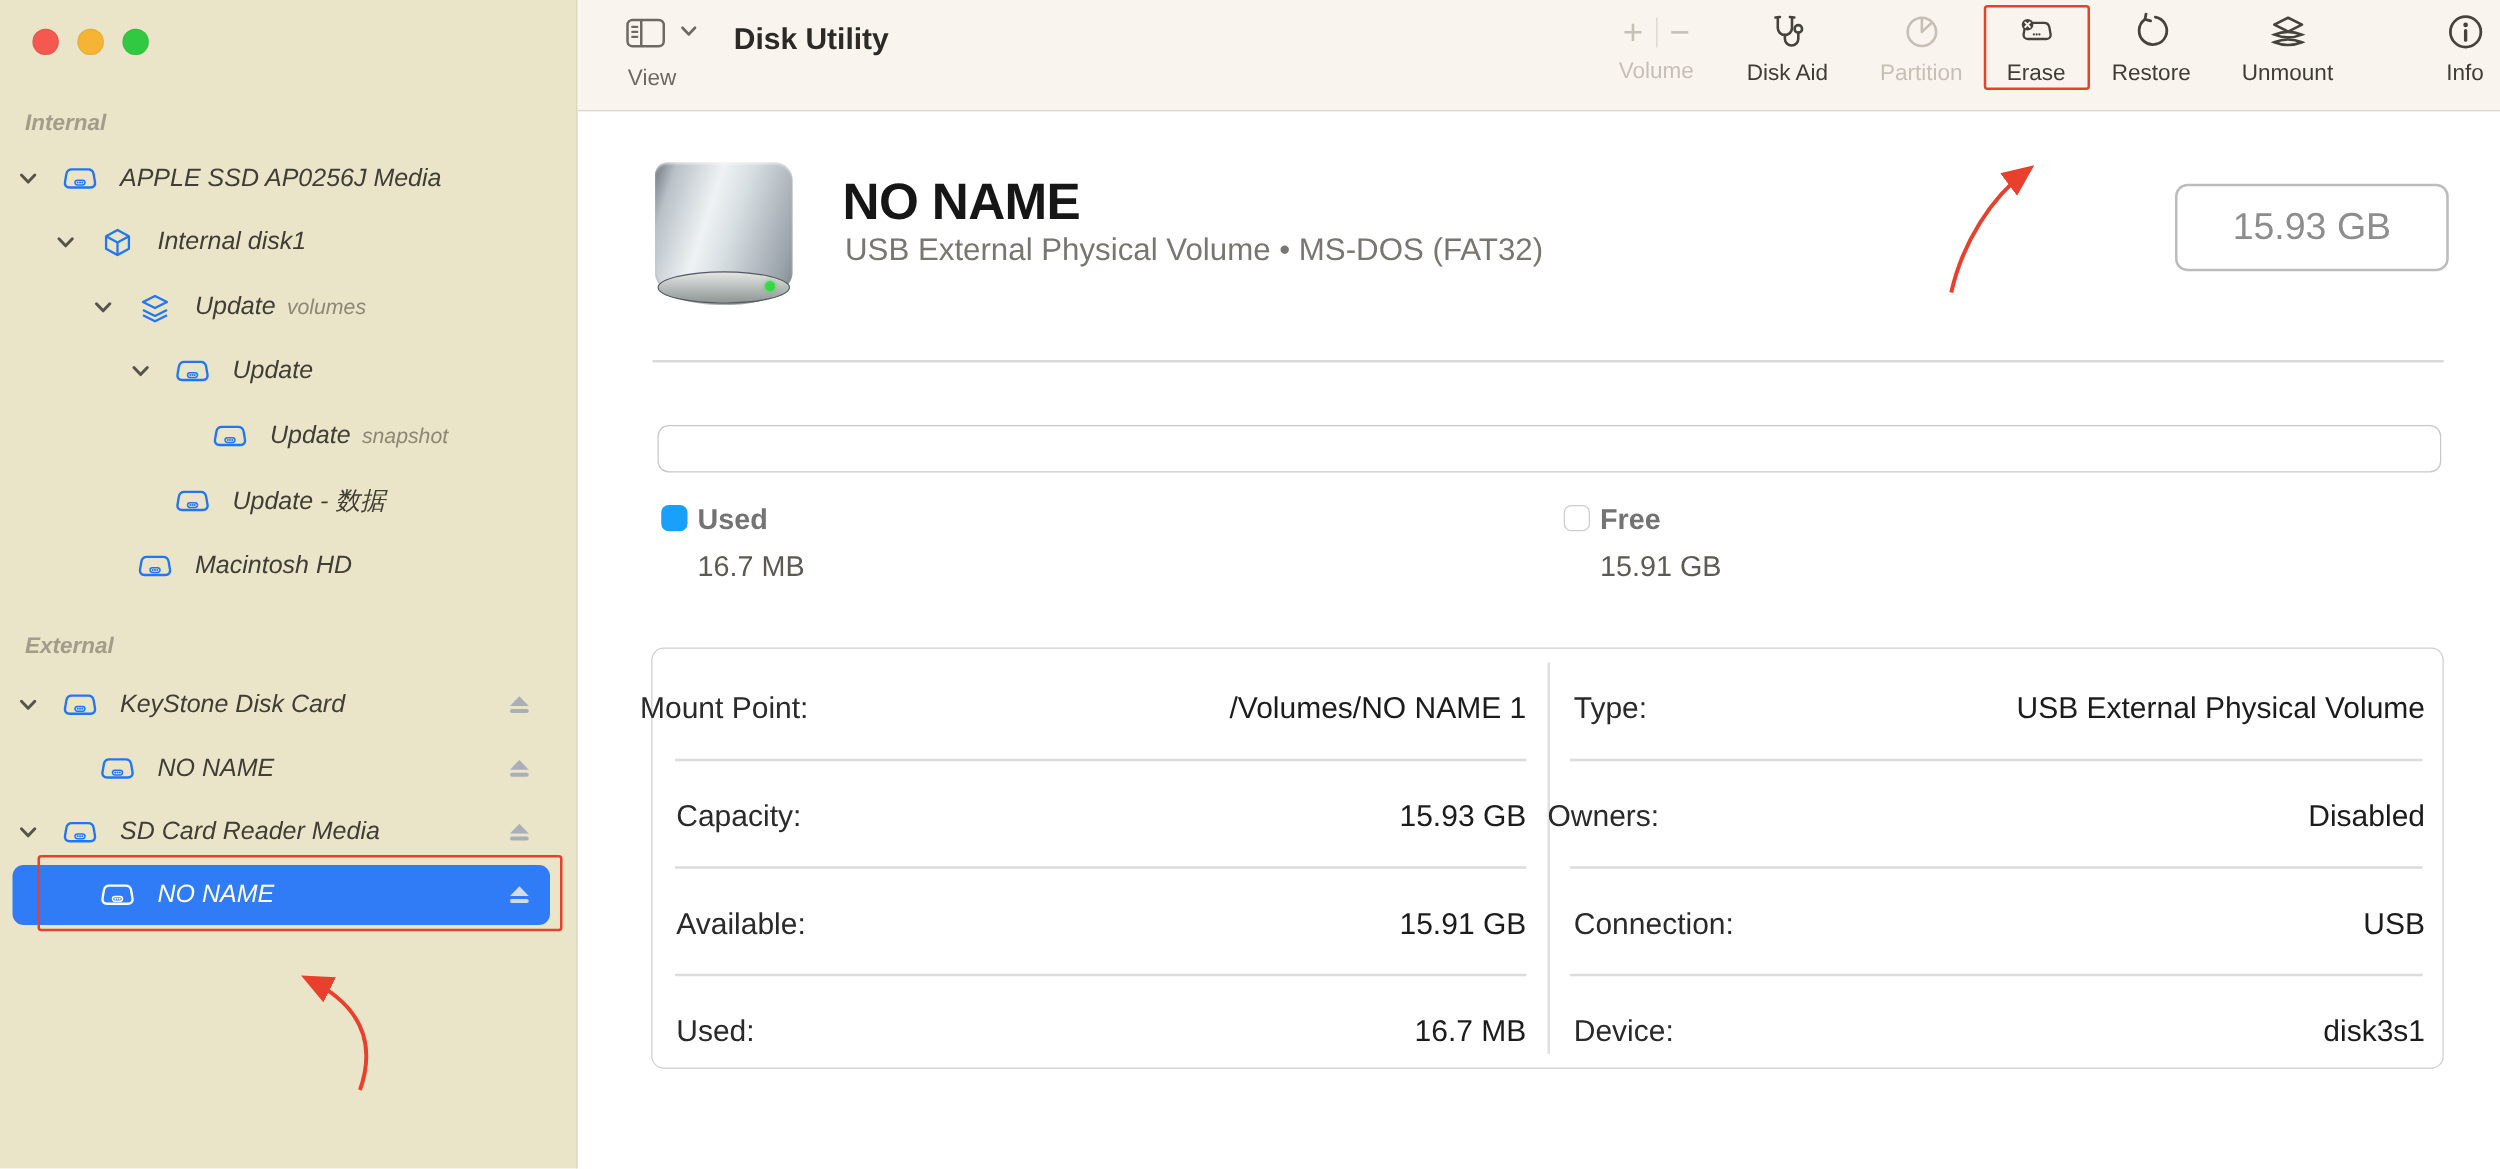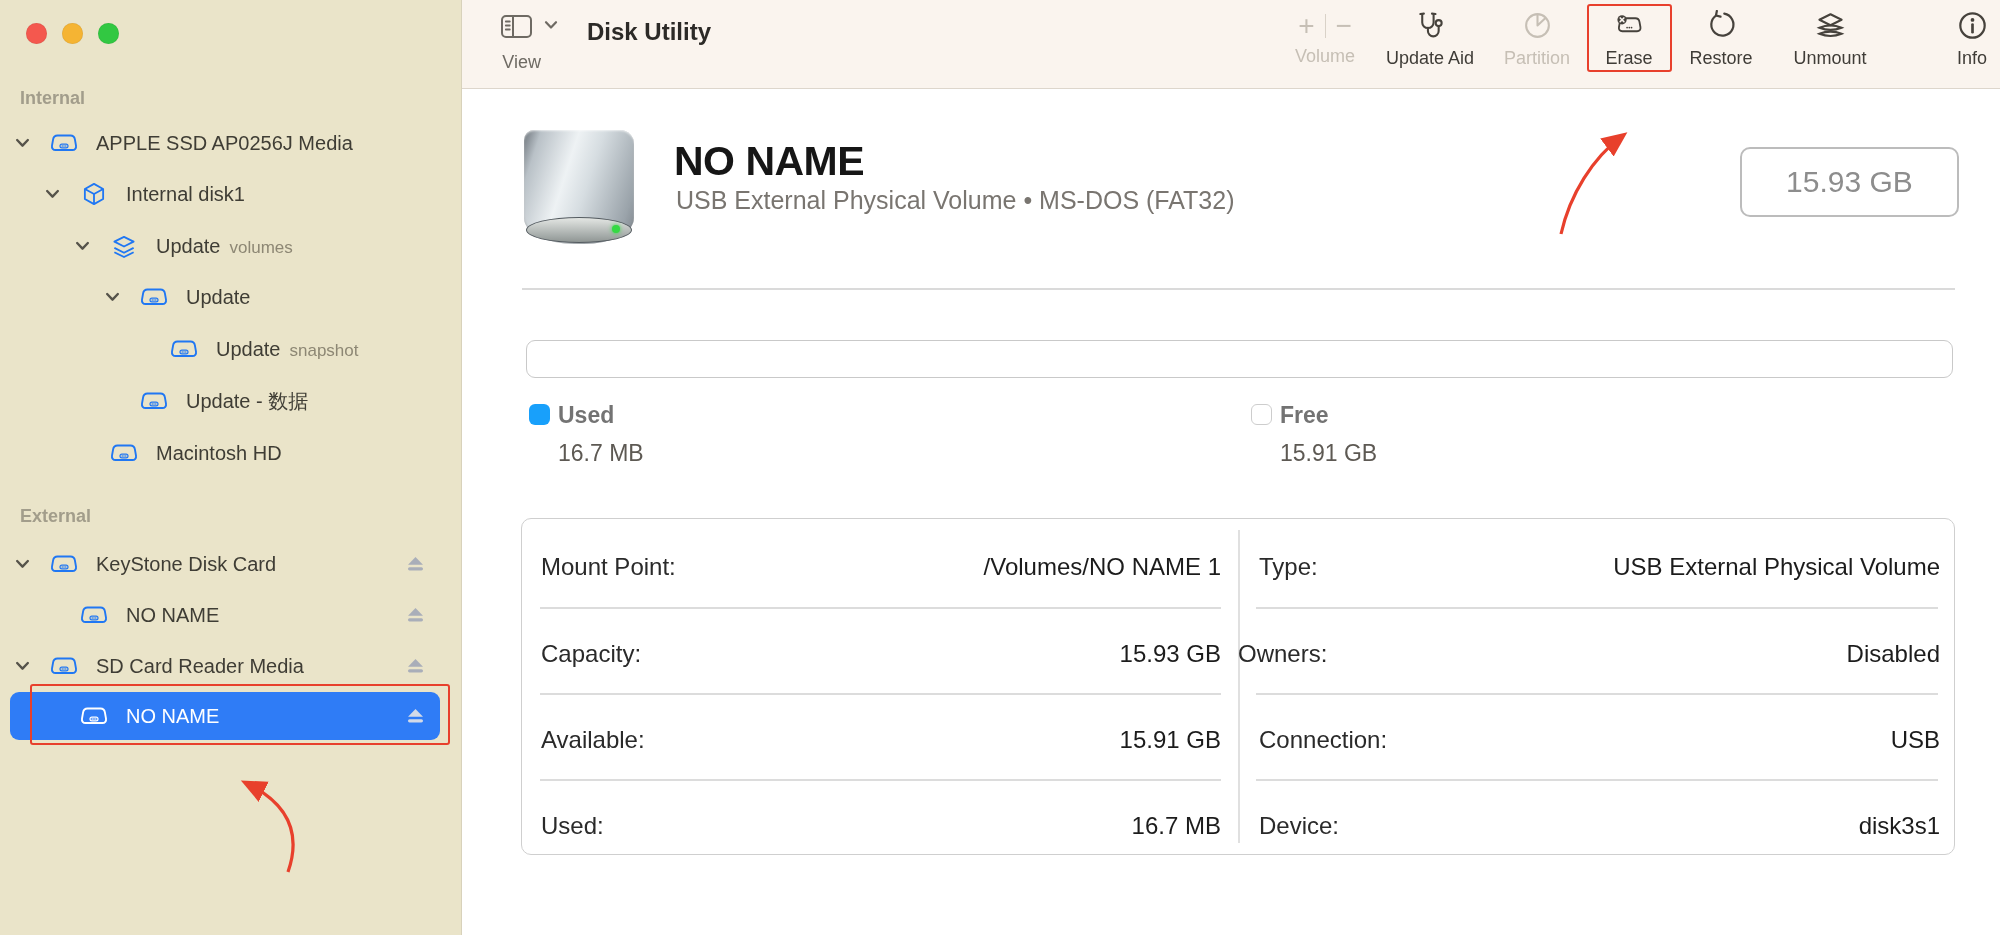--- a/index.html
+++ b/index.html
@@ -1,19 +1,19 @@
 <!DOCTYPE html>
 <html><head>
 <meta charset="utf-8">
 <style>
   html,body{margin:0;padding:0;background:#ffffff;}
   #app{position:relative;width:2000px;height:935px;overflow:hidden;background:#ffffff;
        font-family:"Liberation Sans","DejaVu Sans",sans-serif;-webkit-font-smoothing:antialiased;}
   
-  .sidebar{position:absolute;left:0;top:0;width:462px;height:935px;background:#eae4c9;border-right:1px solid #d8d2bb;box-sizing:border-box;}
+  .sidebar{position:absolute;left:0;top:0;width:462px;height:935px;background:#eae4c9;border-right:1px solid #d8d2bb;box-sizing:border-box;font-style:italic;}
   .tl{position:absolute;top:23px;width:21px;height:21px;border-radius:50%;box-shadow:inset 0 0 1px rgba(0,0,0,.25);}
   .section-label{position:absolute;left:20px;font-size:18px;font-weight:bold;color:#a29d8b;}
   .srow{position:absolute;left:0;width:462px;height:50px;}
   .chev{position:absolute;left:calc(15px + var(--lv)*30px);top:50%;transform:translateY(-50%);width:15px;height:11px;color:#56534a;}
   .ricon{position:absolute;left:calc(50px + var(--lv)*30px);top:50%;transform:translateY(-50%);width:28px;height:25px;color:#2077f3;}
   .rlabel{position:absolute;left:calc(96px + var(--lv)*30px);top:50%;transform:translateY(-50%);font-size:20px;color:#3f3d35;white-space:nowrap;}
   .suffix{font-size:17px;color:#8d8774;margin-left:9px;}
   .eject{position:absolute;left:406px;top:50%;transform:translateY(-50%);width:19px;height:17px;color:#a9aeb9;}
   .srow.selected .row-bg{position:absolute;left:10px;top:0;width:430px;height:48px;background:#2f7cf6;border-radius:9px;}
   .srow.selected .ricon,.srow.selected .rlabel{color:#ffffff;}
@@ -254,21 +254,21 @@
       <span>+</span>
       <span class="vol-div"></span>
       <span>−</span>
     </div>
     <span class="tlabel" style="margin-top:3px">Volume</span>
   </div>
   <div class="titem" style="left:1375px">
     <svg class="ticon">
         <use href="#i-firstaid"></use>
       </svg>
-    <span class="tlabel">Update Aid</span>
+    <span class="tlabel">Disk Aid</span>
   </div>
   <div class="titem disabled" style="left:1482px">
     <svg class="ticon">
         <use href="#i-partition"></use>
       </svg>
     <span class="tlabel">Partition</span>
   </div>
   <div class="titem" style="left:1574px">
     <svg class="ticon">
         <use href="#i-erase"></use>
@@ -314,21 +314,21 @@
   <span class="legend-label" style="left:558px">Used</span>
   <span class="legend-value" style="left:558px">16.7 MB</span>
 
   <span class="legend-swatch" style="left:1251px;background:#ffffff;border:1.5px solid #cdcdcd"></span>
   <span class="legend-label" style="left:1280px">Free</span>
   <span class="legend-value" style="left:1280px">15.91 GB</span>
 
   <div class="detail-card"></div>
   <div class="vdiv"></div>
 
-  <span class="dlabel" style="left:541px;top:553px">Mount Point:</span>
+  <span class="dlabel" style="left:512px;top:553px">Mount Point:</span>
   <span class="dvalue" style="left:721px;top:553px;width:500px">/Volumes/NO NAME 1</span>
   <div class="hdiv" style="left:540px;top:607px;width:681px"></div>
   <span class="dlabel" style="left:541px;top:640px">Capacity:</span>
   <span class="dvalue" style="left:721px;top:640px;width:500px">15.93 GB</span>
   <div class="hdiv" style="left:540px;top:693px;width:681px"></div>
   <span class="dlabel" style="left:541px;top:726px">Available:</span>
   <span class="dvalue" style="left:721px;top:726px;width:500px">15.91 GB</span>
   <div class="hdiv" style="left:540px;top:779px;width:681px"></div>
   <span class="dlabel" style="left:541px;top:812px">Used:</span>
   <span class="dvalue" style="left:721px;top:812px;width:500px">16.7 MB</span>

